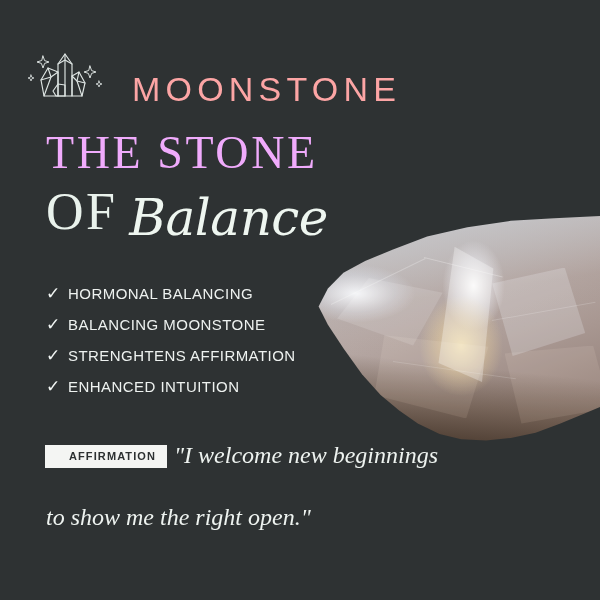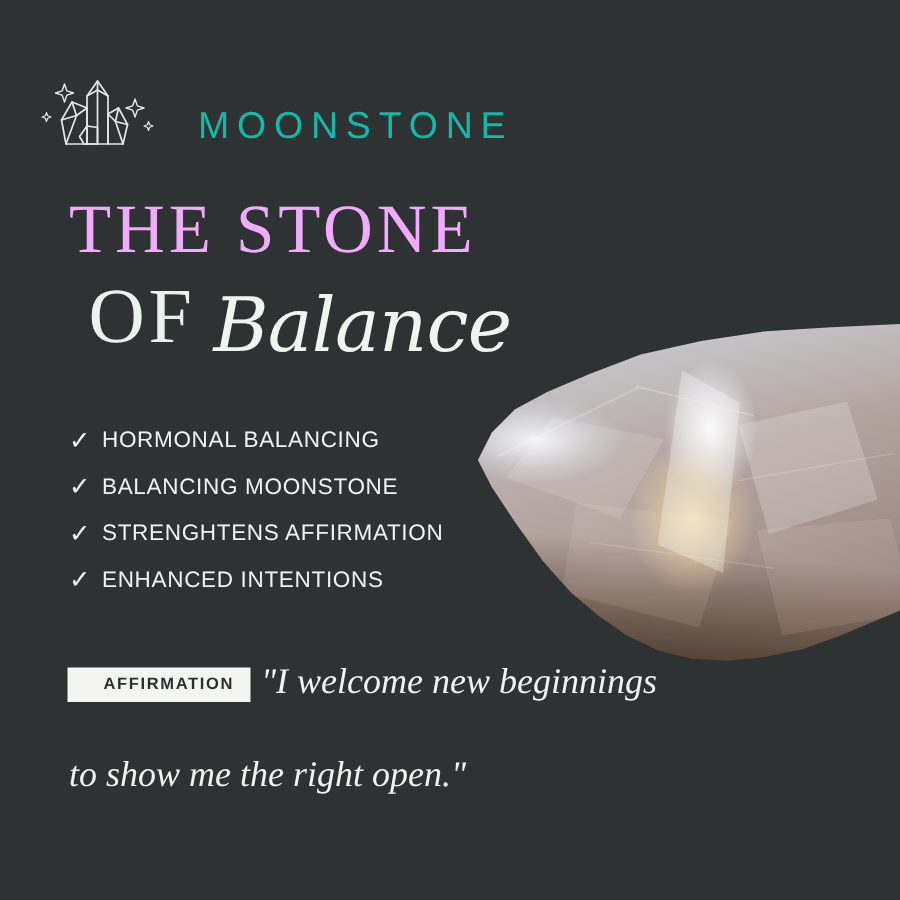--- a/index.html
+++ b/index.html
@@ -92,24 +92,24 @@
     left: 27px;
     top: 44px;
     width: 80px;
     height: 62px;
   }
   .wordmark {
     position: absolute;
     left: 132px;
     top: 70px;
     font-family: "Liberation Sans", sans-serif;
-    font-size: 25px;
+    font-size: 34px;
     font-weight: 300;
     letter-spacing: 5.2px;
-    color: #14b8a6;
+    color: #fca5a5;
     white-space: nowrap;
   }
 
   
   .headline-1 {
     position: absolute;
     left: 46px;
     top: 130px;
     font-family: "Liberation Serif", serif;
     font-size: 46px;
@@ -125,21 +125,20 @@
     top: 186px;
     white-space: nowrap;
     line-height: 1;
   }
   .headline-of {
     font-family: "Liberation Serif", serif;
     font-size: 52px;
     font-weight: 400;
     letter-spacing: 2.4px;
     color: #e9f2ec;
-    margin-left: 13px;
   }
   .headline-script {
     font-family: "DejaVu Serif", serif;
     font-style: italic;
     font-size: 50px;
     font-weight: 400;
     color: #eef6f0;
     margin-left: 12px;
     letter-spacing: -0.5px;
     position: relative;
@@ -264,21 +263,21 @@
     <div class="benefit-row">
       <span class="check-icon">✓</span>
       <span class="benefit-label">BALANCING MOONSTONE</span>
     </div>
     <div class="benefit-row">
       <span class="check-icon">✓</span>
       <span class="benefit-label">STRENGHTENS AFFIRMATION</span>
     </div>
     <div class="benefit-row">
       <span class="check-icon">✓</span>
-      <span class="benefit-label">ENHANCED INTENTIONS</span>
+      <span class="benefit-label">ENHANCED INTUITION</span>
     </div>
   </div>
 
   <div class="quote">
     <span class="indent"></span><span>"I welcome new beginnings</span><br>
     <br>
     <span>to show me the right open."</span>
   </div>
   <div class="affirmation-badge">AFFIRMATION</div>
 

